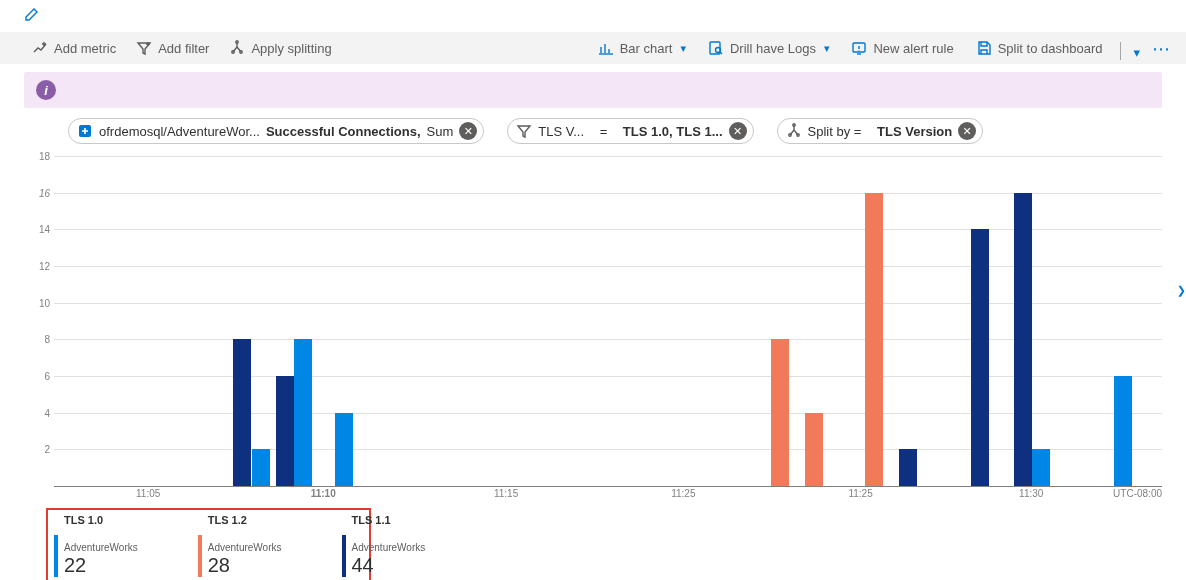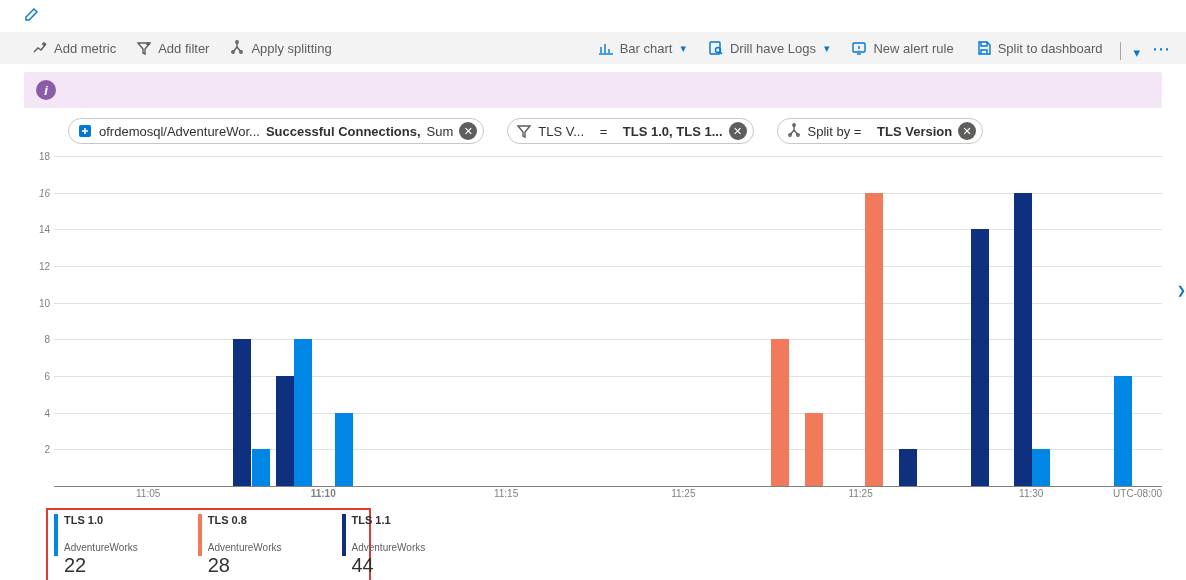--- a/index.html
+++ b/index.html
@@ -42,21 +42,21 @@
   .gline.axis0 { background:#808080; }
   .plot { position:absolute; left:30px; right:0; top:0; bottom:0; }
   .bar { position:absolute; bottom:0; width:18px; }
 
   .x-axis { position:relative; margin:0 24px 0 54px; height:18px; }
   .x-tick { position:absolute; top:2px; font-size:10px; color:#808080; transform:translateX(-50%); }
   .x-tz { position:absolute; right:0; top:2px; font-size:10px; color:#808080; }
 
   
   .legend-row { position:relative; display:flex; gap:60px; margin:4px 24px 0 46px; border:2px solid #e03c31; padding:4px 4px 6px 6px; width:325px; }
-  .legend-item { display:flex; gap:6px; align-items:flex-start; }
+  .legend-item { display:flex; gap:6px; align-items:flex-end; }
   .legend-bar { width:4px; height:42px; }
   .legend-txt1 { font-size:11px; font-weight:600; }
   .legend-txt2 { font-size:10px; color:#605e5c;margin-top:16px; }
   .legend-val { font-size:20px; font-weight:400; margin-top:1px; }
 
   .scroll-hint { position:absolute; right:0; top:50%; color:#0078d4; font-size:11px; transform:translateY(-50%); }
 
   svg { display:block; }
   .icon-stroke { stroke:#605e5c; fill:none; stroke-width:1.4; }
   .icon-blue { stroke:#0078d4; fill:none; stroke-width:1.4; }
@@ -249,21 +249,21 @@
       <div class="legend-bar" style="background:#0087e6"></div>
     <div>
       <div class="legend-txt1">TLS 1.0</div>
       <div class="legend-txt2">AdventureWorks</div>
       <div class="legend-val">22</div>
     </div>
     </div>
     <div class="legend-item">
       <div class="legend-bar" style="background:#f07a5a"></div>
     <div>
-      <div class="legend-txt1">TLS 0.8</div>
+      <div class="legend-txt1">TLS 1.2</div>
       <div class="legend-txt2">AdventureWorks</div>
       <div class="legend-val">28</div>
     </div>
     </div>
     <div class="legend-item">
       <div class="legend-bar" style="background:#0f2f7f"></div>
     <div>
       <div class="legend-txt1">TLS 1.1</div>
       <div class="legend-txt2">AdventureWorks</div>
       <div class="legend-val">44</div>

